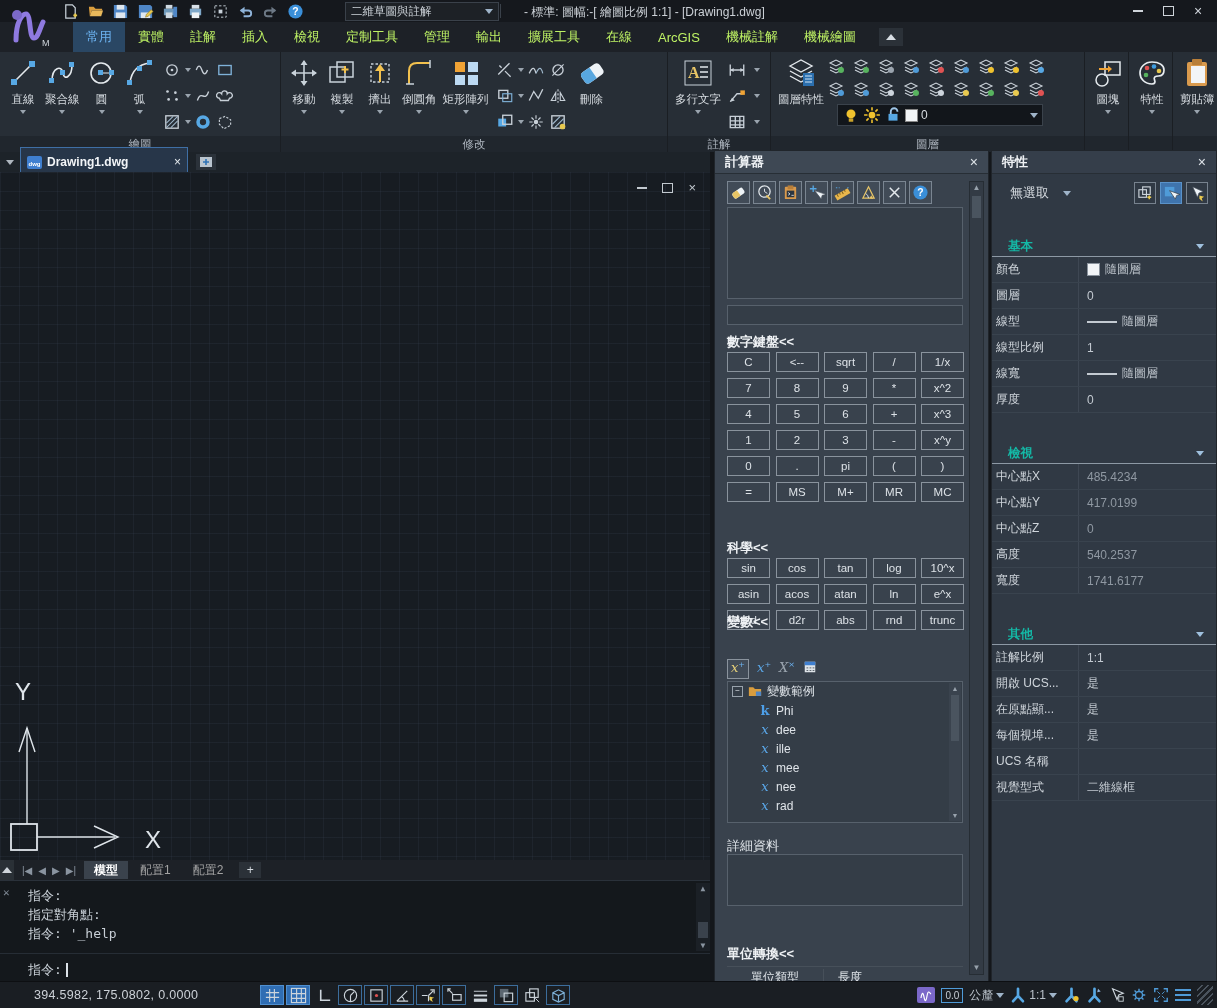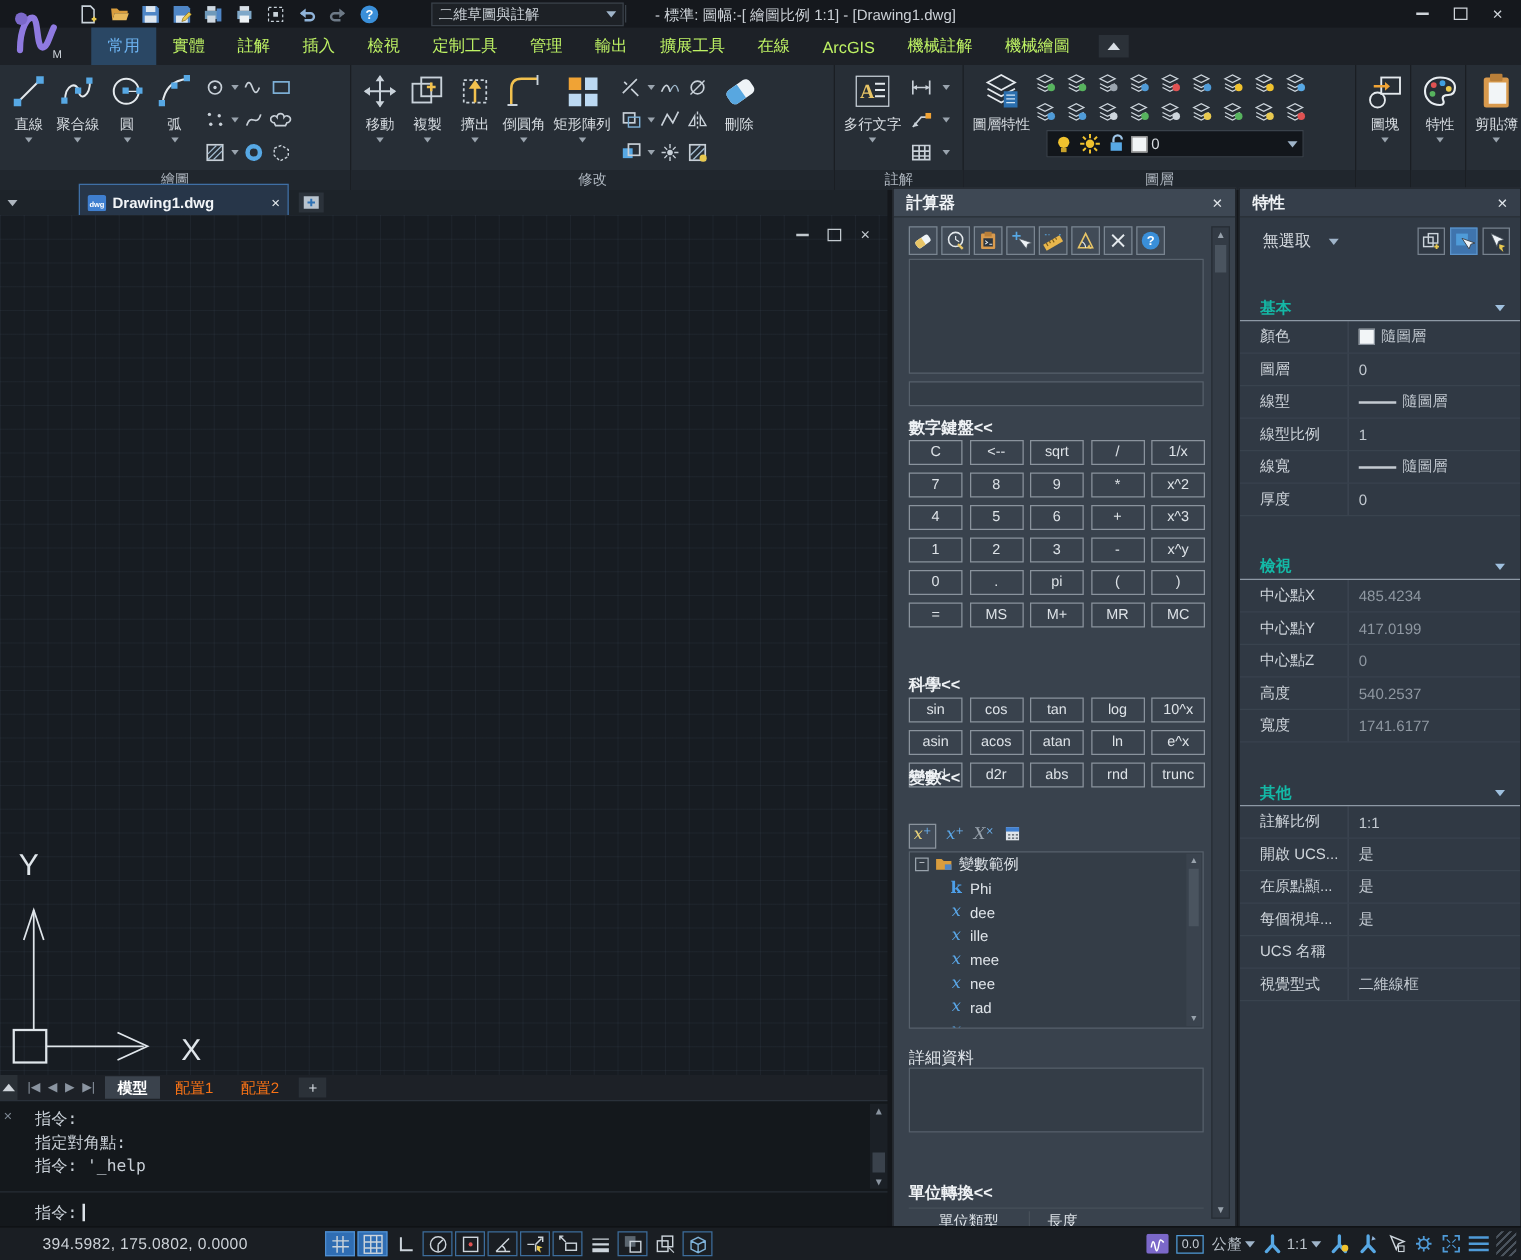--- a/index.html
+++ b/index.html
@@ -41,33 +41,33 @@
   .mini{width:18px;height:18px;display:flex;align-items:center;justify-content:center;}
   .mchev{width:0;height:0;border-left:3px solid transparent;border-right:3px solid transparent;border-top:4px solid #9aa4ae;}
   .laygrid{display:grid;grid-template-columns:repeat(9,25px);grid-auto-rows:23px;margin-top:2px;}
   .layddrow{position:absolute;left:66px;top:52px;width:196px;height:20px;background:#12161b;border:1px solid #3a424b;
             display:flex;align-items:center;padding:0 4px;gap:3px;color:#d7dce1;}
   .layddrow .caret{margin-left:auto;}
   .swatch-sm{width:11px;height:11px;background:#f2f5f7;border:1px solid #888;}
   
   .doctabs{position:absolute;left:0;top:152px;width:710px;height:20px;background:#1d2329;border-bottom:1px solid #0c0e11;display:flex;align-items:center;}
   .tri-down{width:0;height:0;border-left:4px solid transparent;border-right:4px solid transparent;border-top:5px solid #aeb6bf;margin:0 6px;}
-  .doctab{width:168px;height:30px;background:#273649;border:1px solid #3f6fa5;display:flex;align-items:center;gap:5px;padding:0 6px;box-sizing:border-box;color:#f2f5f8;font-weight:bold;font-size:12px;margin-left:43px;}
+  .doctab{width:168px;height:30px;background:#273649;border:1px solid #3f6fa5;display:flex;align-items:center;gap:5px;padding:0 6px;box-sizing:border-box;color:#f2f5f8;font-weight:bold;font-size:12px;}
   .doctab .x{margin-left:auto;color:#e6ebef;font-weight:normal;}
   .newdoc{width:20px;height:16px;background:#2b323a;margin-left:8px;display:flex;align-items:center;justify-content:center;color:#cfe0f0;}
   
   .canvas{position:absolute;left:0;top:172px;width:710px;height:688px;background:#171c22;
     background-image:linear-gradient(rgba(90,110,135,0.10) 1px,transparent 1px),linear-gradient(90deg,rgba(90,110,135,0.10) 1px,transparent 1px);
     background-size:19px 19px;overflow:hidden;}
   .canvwin{position:absolute;top:8px;right:14px;display:flex;gap:15px;align-items:center;color:#c2c9cf;}
   
   .laytabs{position:absolute;left:0;top:860px;width:710px;height:20px;background:#1d2127;display:flex;align-items:center;}
   .ltri{width:14px;height:20px;background:#2a3036;display:flex;align-items:center;justify-content:center;}
   .lnav{display:flex;gap:6px;margin:0 8px;color:#8a94a0;font-size:10px;}
-  .ltab{padding:0 10px;height:18px;display:flex;align-items:center;color:#f97316;font-size:12px;}
+  .ltab{padding:0 10px;height:18px;display:flex;align-items:center;color:#a3a3a3;font-size:12px;}
   .ltab.active{background:#3a424c;color:#fff;font-weight:bold;}
   .lplus{width:22px;height:16px;background:#2b3138;margin-left:6px;display:flex;align-items:center;justify-content:center;color:#d5dbe1;}
   
   .cmd{position:absolute;left:0;top:880px;width:710px;height:102px;background:#14181c;border-top:1px solid #2a313a;
        font-family:"DejaVu Sans Mono",monospace;color:#c8cfd6;font-size:13px;}
   .cmd .close{position:absolute;left:3px;top:5px;color:#7e8894;font-size:11px;}
   .cmd-hist{position:absolute;left:28px;top:5px;line-height:19px;}
   .cmd-div{position:absolute;left:0;top:72px;width:100%;height:1px;background:#262d35;}
   .cmd-input{position:absolute;left:28px;top:80px;display:flex;align-items:center;}
   .caret-bar{width:2px;height:14px;background:#dce2e8;margin-left:4px;animation:blink 1s steps(1) infinite;}
@@ -129,21 +129,21 @@
   .selrow .selname{margin-left:18px;font-size:13px;color:#d6dbe0;}
   .selrow .caret{margin-left:14px;}
   .selrow .icons{margin-left:auto;margin-right:8px;display:flex;gap:4px;}
   .pib{width:22px;height:22px;border:1px solid #77828e;display:flex;align-items:center;justify-content:center;box-sizing:border-box;}
   .pib.on{background:#3f74ad;border-color:#5a92c9;}
   .psections{position:absolute;left:0;top:85px;width:100%;}
   .psec{margin-bottom:30px;}
   .psec-h{height:20px;display:flex;align-items:center;padding:0 12px 0 16px;color:#14b8a6;font-weight:bold;font-size:12.5px;border-bottom:1px solid #8d99a5;}
   .psec-h .caret{margin-left:auto;border-top-color:#9fc0de;}
   .prow{height:25px;display:flex;align-items:center;border-bottom:1px solid rgba(125,140,155,0.12);}
-  .prow .pl{width:86px;flex:0 0 86px;padding-left:16px;box-sizing:border-box;color:#cfd5db;white-space:nowrap;overflow:hidden;}
+  .prow .pl{width:86px;flex:0 0 86px;padding-left:4px;box-sizing:border-box;color:#cfd5db;white-space:nowrap;overflow:hidden;}
   .prow .pv{flex:1;border-left:1px solid rgba(125,140,155,0.18);height:100%;display:flex;align-items:center;padding-left:8px;color:#c3cad1;gap:5px;white-space:nowrap;}
   .prow .pv.dim{color:#8f98a2;}
   .linepre{width:30px;height:2px;background:#c3cad1;}
   .pswatch{width:11px;height:11px;background:#f2f5f7;border:1px solid #8a939d;}
 </style>
 </head>
 <body>
 
 <div class="app">
 

